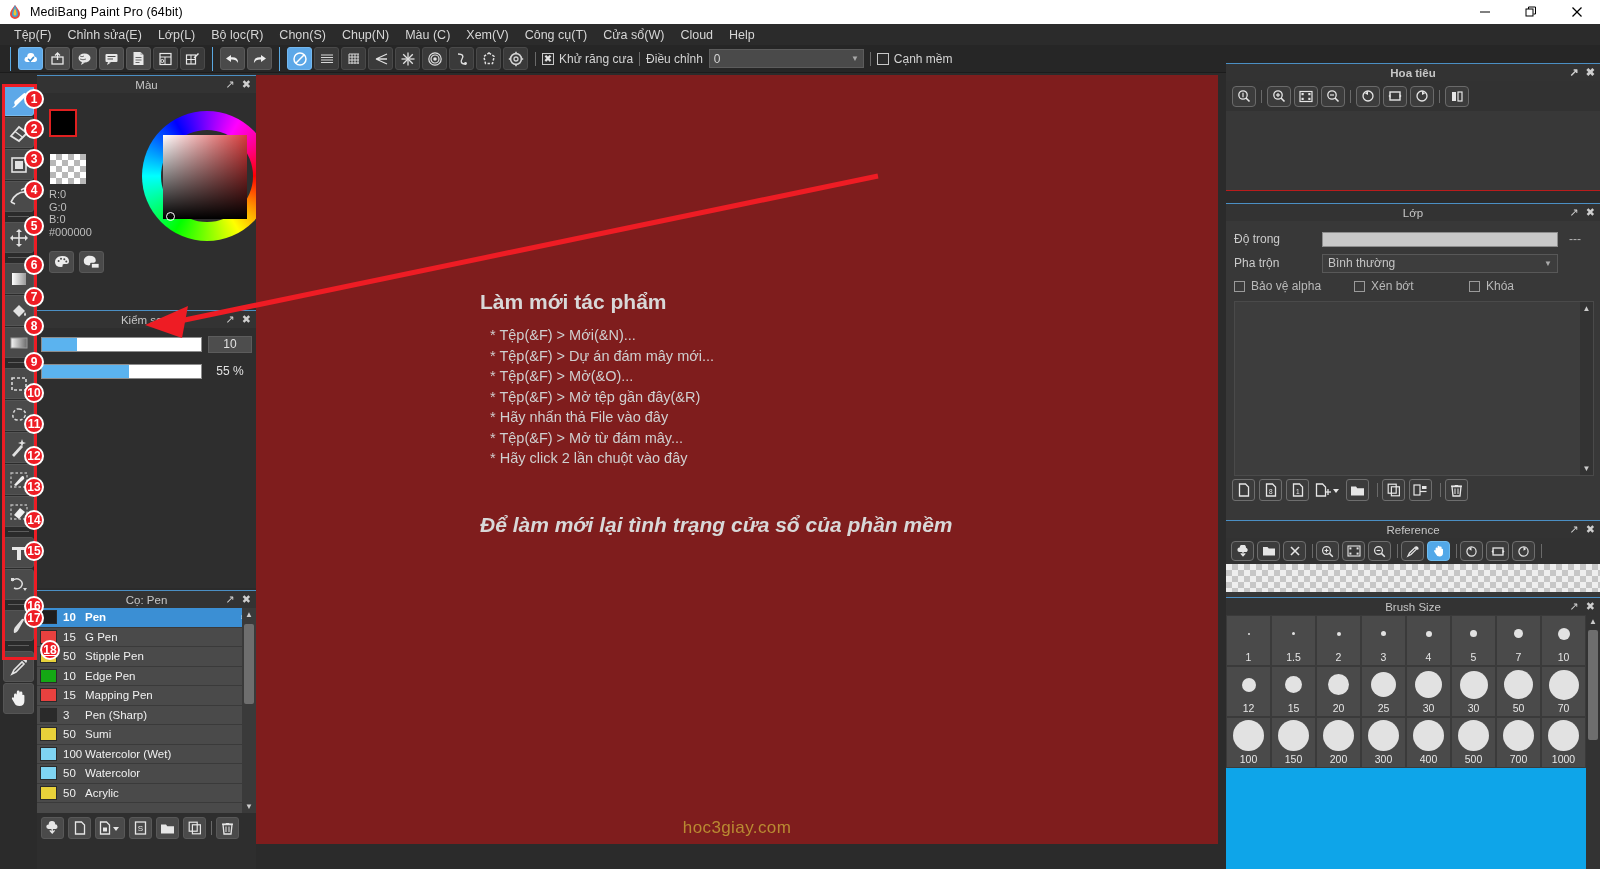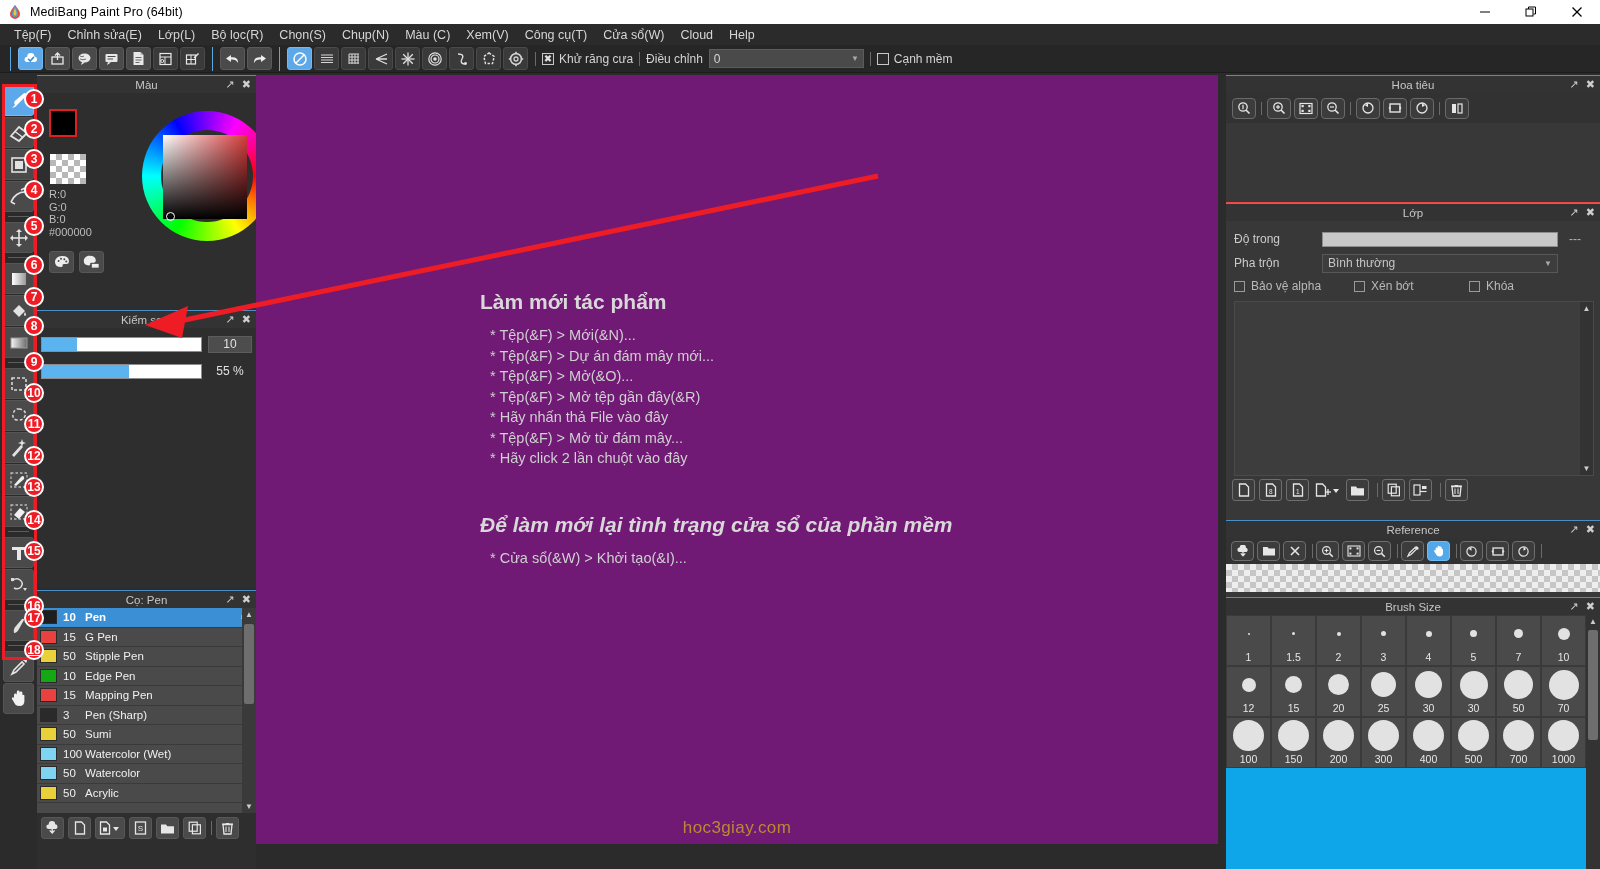--- a/index.html
+++ b/index.html
@@ -171,38 +171,38 @@
   .bs-thumb { position:absolute; left:2px; top:16px; width:10px; height:80px; background:#6e6e6e; border-radius:2px; }
   .brush-foot { display:flex; align-items:center; height:30px; padding-left:4px; background:#2e2e2e; }
   .bf-btn {
     width:23px; height:22px; margin-right:4px; background:#4a4a4a; border:1px solid #585858;
     border-radius:3px; display:flex; align-items:center; justify-content:center; color:#e3e3e3;
   }
 
   
   .canvas {
     position:absolute; left:256px; top:75px; width:962px; height:769px;
-    background:#701a75;
+    background:#7f1d1d;
   }
   .canvas-inner { position:relative; width:100%; height:100%; padding-left:224px; padding-top:215px; }
   .doc-h1 { font-size:21px; font-weight:bold; color:#d8d8d8; margin-bottom:11px; }
   .doc-h1.second { margin-top:27px; }
   .doc-h1.third { margin-top:44px;font-style:italic; }
   .doc-li { font-size:14.5px; color:#cfcfcf; line-height:20.5px; padding-left:10px; }
   .watermark {
     position:absolute; left:0; right:0; bottom:6px; text-align:center;
     font-size:17px; color:#b98a32; letter-spacing:0.4px;
   }
   .canvas-foot { position:absolute; left:256px; top:844px; width:962px; height:25px; background:#2b2b2b; }
 
   
   .dock-gutter {
     position:absolute; left:1218px; top:75px; width:8px; height:794px; background:#2b2b2b;
   }
-  #panel-nav { left:1226px; top:75px; width:374px; height:128px; background:#ef4444; }
+  #panel-nav { left:1226px; top:63px; width:374px; height:128px; background:#b91c1c;font-weight:bold; }
   .nav-tools { display:flex; align-items:center; height:30px; padding-left:6px; background:#323232; }
   .nav-btn {
     width:24px; height:21px; margin-right:3px; background:#3c3c3c; border:1px solid #6a6a6a;
     border-radius:4px; display:flex; align-items:center; justify-content:center; color:#e6e6e6;
   }
   .nav-sep { width:1px; height:13px; background:#6a6a6a; margin:0 5px 0 2px; }
   .nav-view { height:79px; background:#383838; }
 
   #panel-layer { left:1226px; top:203px; width:374px; height:317px; background:#383838; }
   .lay-row { display:flex; align-items:center; height:24px; padding:0 8px; }
@@ -808,21 +808,20 @@
     <div class="canvas-inner" id="canvas-inner">
         <div class="doc-h1">Làm mới tác phẩm</div>
         <div class="doc-li">* Tệp(&amp;F) &gt; Mới(&amp;N)...</div>
         <div class="doc-li">* Tệp(&amp;F) &gt; Dự án đám mây mới...</div>
         <div class="doc-li">* Tệp(&amp;F) &gt; Mở(&amp;O)...</div>
         <div class="doc-li">* Tệp(&amp;F) &gt; Mở tệp gần đây(&amp;R)</div>
         <div class="doc-li">* Hãy nhấn thả File vào đây</div>
         <div class="doc-li">* Tệp(&amp;F) &gt; Mở từ đám mây...</div>
         <div class="doc-li">* Hãy click 2 lần chuột vào đây</div>
         <div class="doc-h1 third">Để làm mới lại tình trạng cửa sổ của phần mềm</div>
-        <div class="doc-li">* Cửa sổ(&amp;W) &gt; Khởi tạo(&amp;I)...</div>
       </div>
     <div class="watermark">hoc3giay.com</div>
   </div>
   <div class="canvas-foot"></div>
 
   <div class="dock-gutter"></div>
 
   <div class="panel" id="panel-nav">
     <div class="panel-head">
       <span class="panel-title">Hoa tiêu</span>
@@ -1230,16 +1229,16 @@
       <div class="num-badge" style="left: 24px; top: 316px;">8</div>
       <div class="num-badge" style="left: 24px; top: 352px;">9</div>
       <div class="num-badge" style="left: 24px; top: 383px;">10</div>
       <div class="num-badge" style="left: 24px; top: 414px;">11</div>
       <div class="num-badge" style="left: 24px; top: 446px;">12</div>
       <div class="num-badge" style="left: 24px; top: 477px;">13</div>
       <div class="num-badge" style="left: 24px; top: 510px;">14</div>
       <div class="num-badge" style="left: 24px; top: 541px;">15</div>
       <div class="num-badge" style="left: 24px; top: 596px;">16</div>
       <div class="num-badge" style="left: 24px; top: 608px;">17</div>
-      <div class="num-badge" style="left: 24px; top: 640px; text-decoration: underline;">18</div>
+      <div class="num-badge" style="left: 40px; top: 640px; text-decoration: underline;">18</div>
     </div>
 
 </div>
 
 </body></html>

